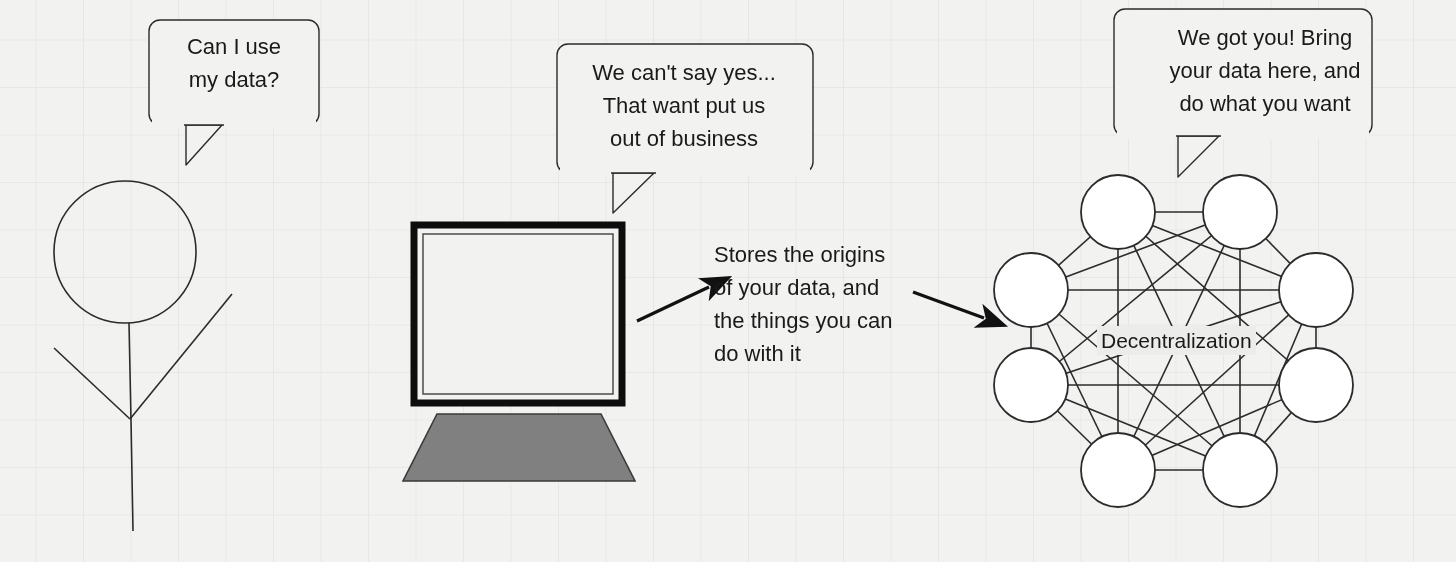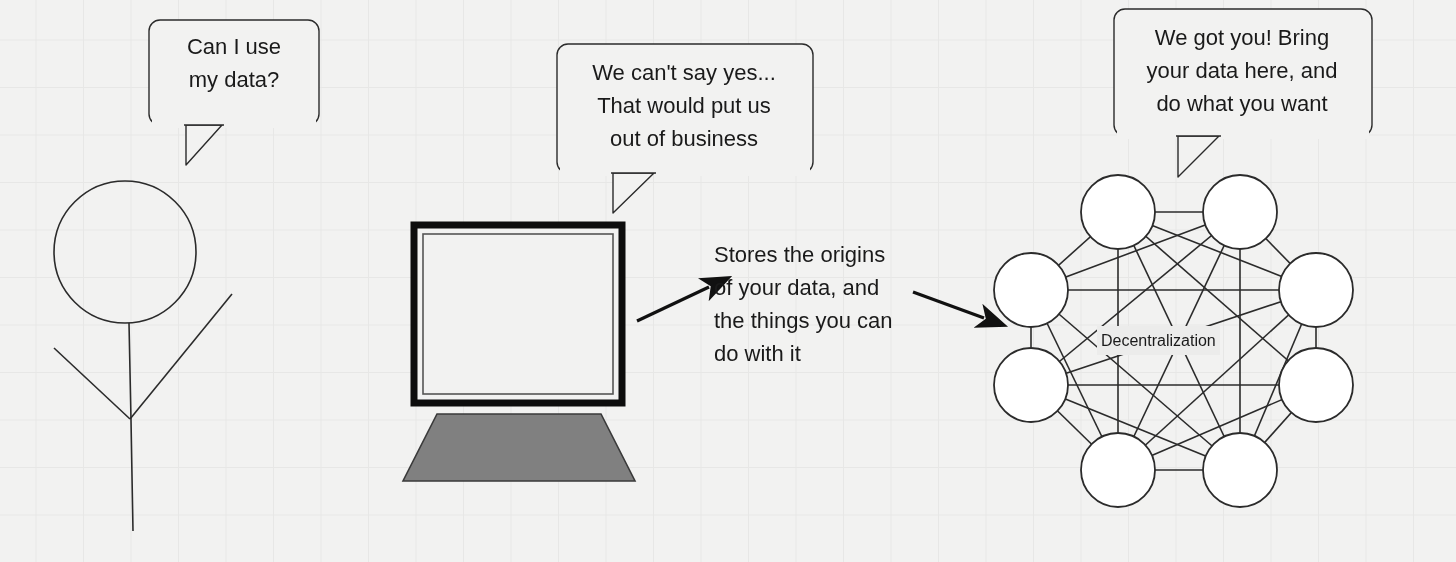--- a/index.html
+++ b/index.html
@@ -31,21 +31,21 @@
     text-align: center;
     color: #1a1a1a;
     font-family: "Liberation Sans", sans-serif;
     font-size: 22px;
     line-height: 33px;
     white-space: pre-line;
     pointer-events: none;
   }
   #bubble1-text { left: 152px; top: 30px; width: 164px; }
   #bubble2-text { left: 557px; top: 56px; width: 254px; }
-  #bubble3-text { left: 1116px; top: 21px; width: 252px; }
+  #bubble3-text { left: 1139px; top: 21px; width: 252px; }
   #center-note {
     position: absolute;
     left: 714px;
     top: 230px;
     width: 206px;
     text-align: left;
     color: #1a1a1a;
     font-family: "Liberation Sans", sans-serif;
     font-size: 22px;
     line-height: 33px;
@@ -54,21 +54,21 @@
     margin-top: 8px;
   }
   #decentralization-label {
     position: absolute;
     left: 1097px;
     top: 326px;
     padding: 1px 4px;
     background: #ececeb;
     color: #1a1a1a;
     font-family: "Liberation Sans", sans-serif;
-    font-size: 16px;
+    font-size: 21px;
     line-height: 27px;
     white-space: nowrap;
     pointer-events: none;
   }
 </style>
 </head>
 <body>
 
 <div id="canvas">
 
@@ -157,21 +157,21 @@
         <circle cx="1118" cy="470" r="37" fill="#ffffff" stroke="#2b2b2b" stroke-width="1.8"></circle>
         <circle cx="1240" cy="470" r="37" fill="#ffffff" stroke="#2b2b2b" stroke-width="1.8"></circle>
       </g>
     </g>
   </svg>
 
   <div class="bubble-text" id="bubble1-text">Can I use
 my data?</div>
 
   <div class="bubble-text" id="bubble2-text">We can't say yes...
-That would put us
+That want put us
 out of business</div>
 
   <div class="bubble-text" id="bubble3-text">We got you! Bring
 your data here, and
 do what you want</div>
 
   <div id="center-note">Stores the origins
 of your data, and
 the things you can
 do with it</div>

